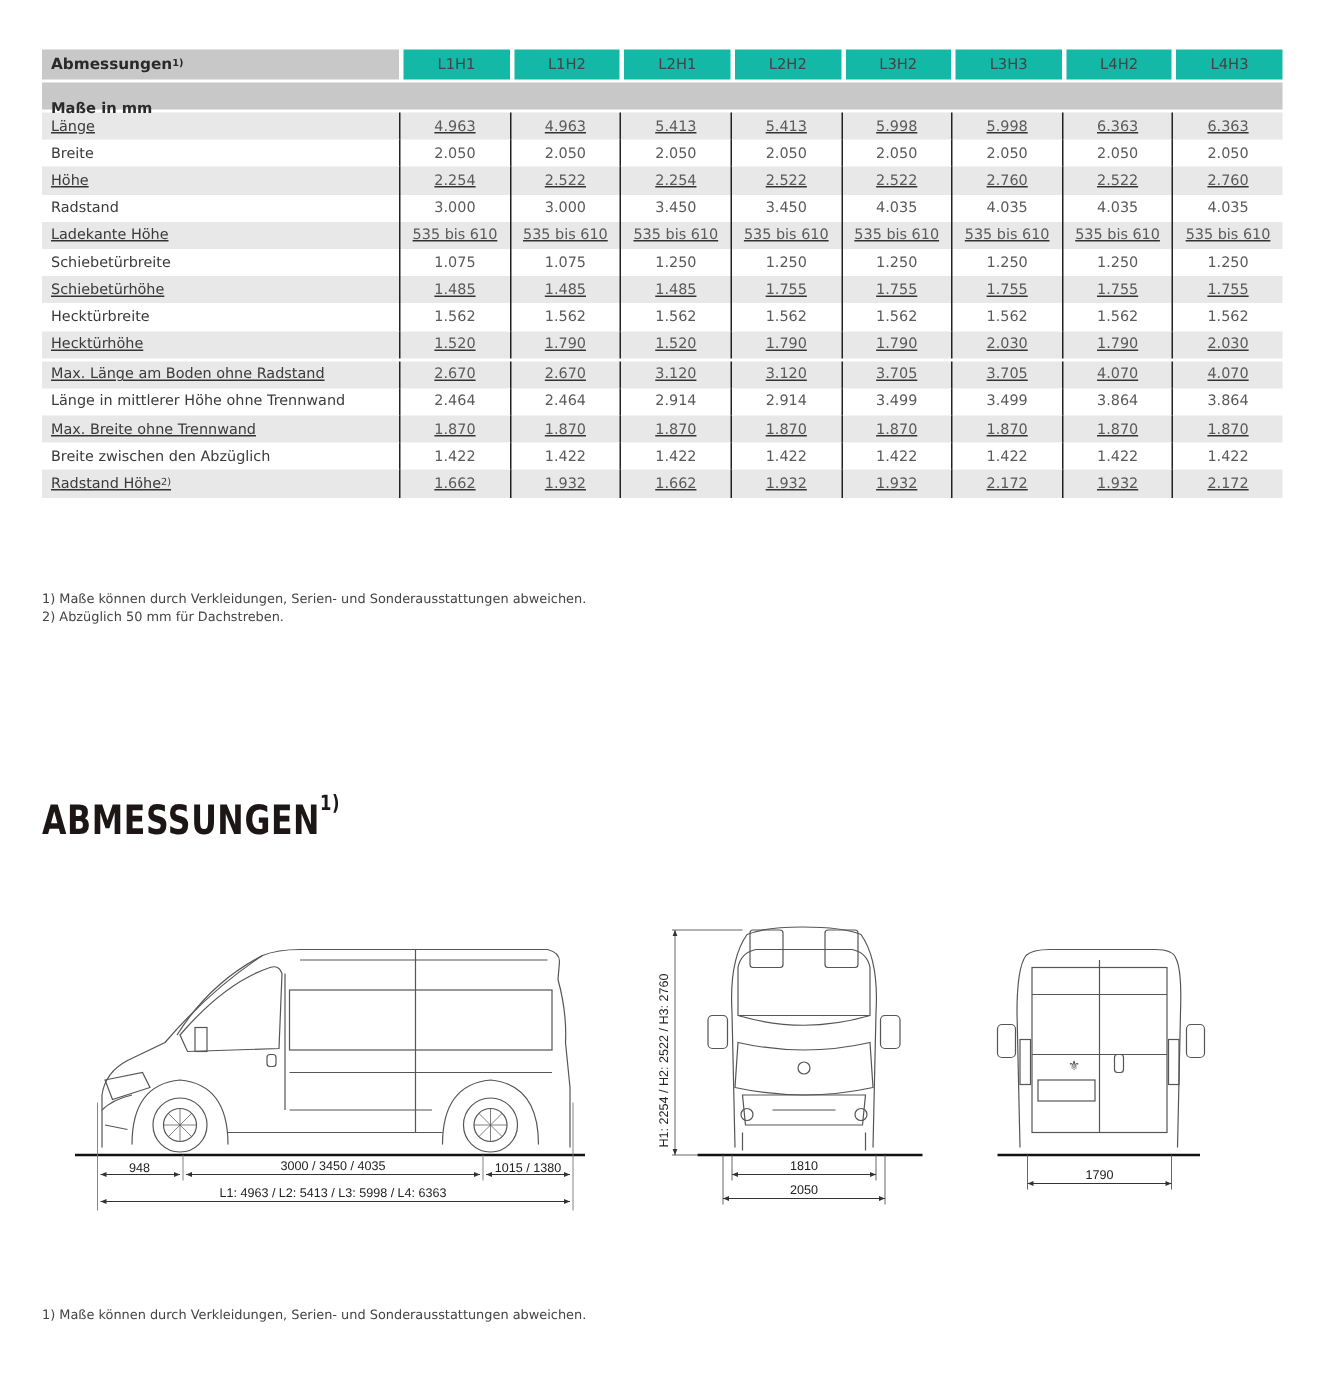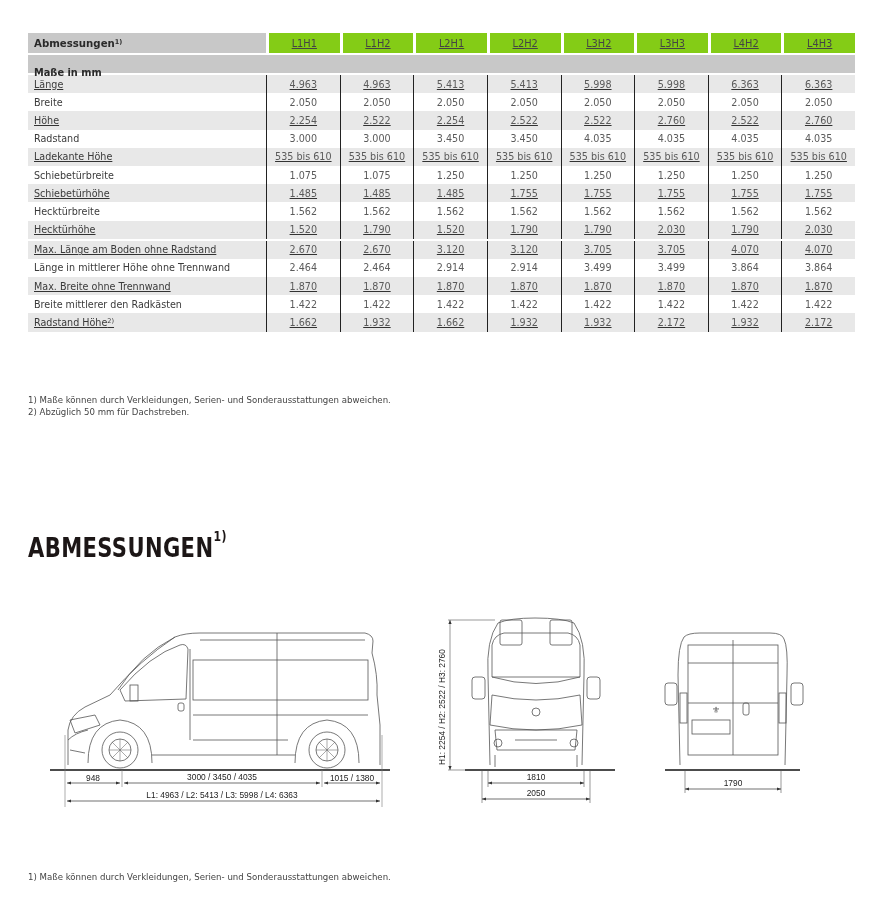--- a/index.html
+++ b/index.html
@@ -12,21 +12,21 @@
   .row .label { width: 238px; padding-left: 6px; font-size: 9.6px; color: #3a3a3a;
                 white-space: nowrap; box-sizing: border-box; }
   .row .cells { display: flex; flex: 1; height: 100%; }
   .row .cell { flex: 1; display: flex; align-items: center; justify-content: center;
                font-size: 9.6px; color: #5a5a5a; height: 100%; box-sizing: border-box; }
 
   .head-row { height: 20px; margin-bottom: 2px; }
   .head-row .label { background: #c8c8c8; height: 100%; display: flex; align-items: center;
                      font-weight: bold; color: #2a2a2a; font-size: 10.2px; }
   .head-row .gap { width: 3px; }
-  .head-row .cell { background: #84cc16; margin-left: 3px; color: #444; font-size: 9.8px; text-decoration: underline; }
+  .head-row .cell { background: #14b8a6; margin-left: 3px; color: #444; font-size: 9.8px; }
   .head-row .cell:first-child { margin-left: 0; }
   .head-row sup { font-size: 6.5px; vertical-align: top; position: relative; top: -1px; }
 
   .section-row { height: 18px; background: #c8c8c8; margin-bottom: 2px; }
   .section-row .label { font-weight: bold; color: #2a2a2a; font-size: 9.8px; width: auto; margin-top: 16px; }
 
   .data-row.shade { background: #e8e8e8; text-decoration: underline; }
   .data-row .cell { border-left: 1.3px solid #222; }
   .data-row .label sup { font-size: 6.5px; vertical-align: top; }
 
@@ -224,21 +224,21 @@
           <div class="cell">1.870</div>
           <div class="cell">1.870</div>
           <div class="cell">1.870</div>
           <div class="cell">1.870</div>
           <div class="cell">1.870</div>
           <div class="cell">1.870</div>
           <div class="cell">1.870</div>
         </div>
       </div>
       <div class="row data-row">
-        <div class="label"><span>Breite mittlerer den Radkästen</span></div>
+        <div class="label"><span>Breite zwischen den Abzüglich</span></div>
         <div class="cells">
           <div class="cell">1.422</div>
           <div class="cell">1.422</div>
           <div class="cell">1.422</div>
           <div class="cell">1.422</div>
           <div class="cell">1.422</div>
           <div class="cell">1.422</div>
           <div class="cell">1.422</div>
           <div class="cell">1.422</div>
         </div>

